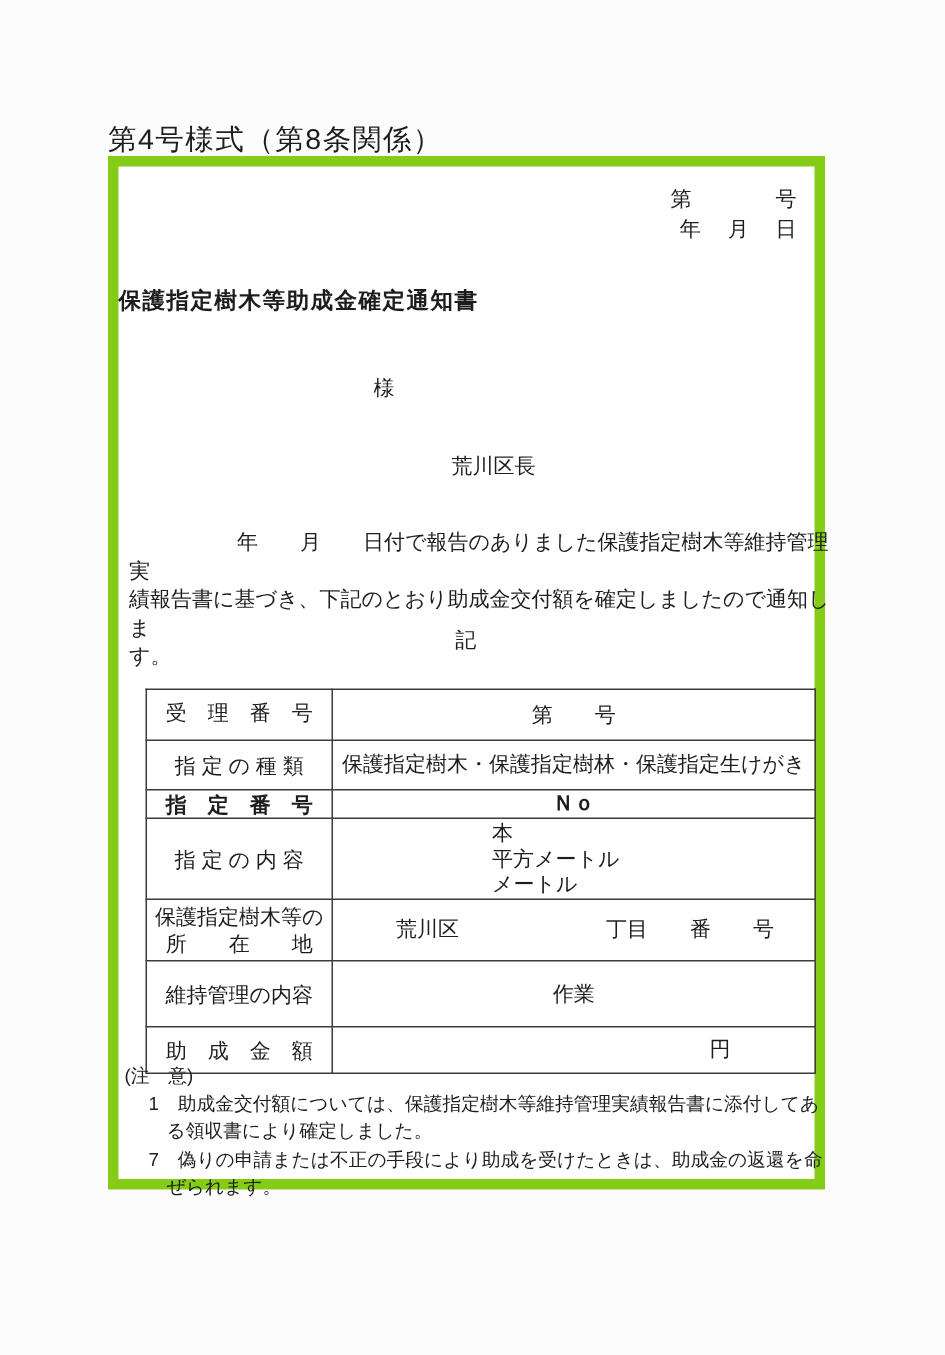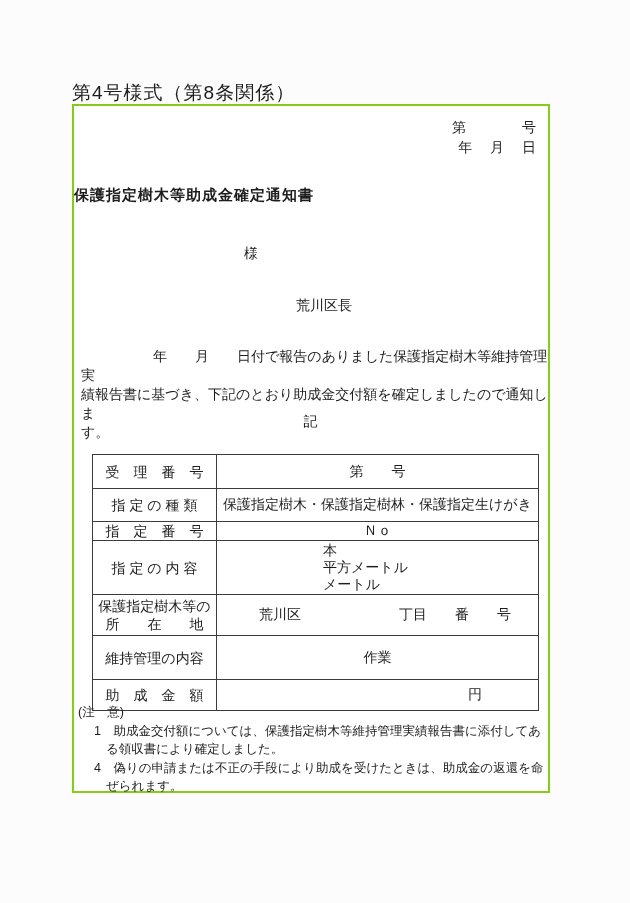--- a/index.html
+++ b/index.html
@@ -21,21 +21,21 @@
     top: 80px;
     font-size: 19px;
     letter-spacing: 1px;
   }
   .doc-frame {
     position: absolute;
     left: 72px;
     top: 104px;
     width: 478px;
     height: 689px;
-    border: 2px solid #84cc16;
+    border: 7px solid #84cc16;
     background: #ffffff;
   }
   .doc-number-block {
     position: absolute;
     top: 11px;
     right: 12px;
     text-align: right;
     font-size: 14px;
     line-height: 20px;
   }
@@ -92,23 +92,23 @@
     vertical-align: middle;
     padding: 0;
   }
   td.lbl {
     width: 124px;
     text-align: center;
     line-height: 18px;
     white-space: pre-line;
   }
   td.val { text-align: center; }
-  tr.r1 td { height: 34px; }
+  tr.r1 td { height: 34px; font-family: Liberation Mono, monospace; }
   tr.r2 td { height: 33px; }
-  tr.r3 td { height: 16px; }
+  tr.r3 td { height: 16px; font-weight: bold; }
   tr.r4 td { height: 54px; text-align: center; }
   tr.r5 td { height: 41px; }
   tr.r6 td { height: 44px; }
   tr.r7 td { height: 31px; }
   tr.r4 td.val {
     text-align: left;
     padding-left: 106px;
     white-space: pre-line;
     line-height: 17px;
   }
@@ -195,19 +195,19 @@
           <td class="val">円</td>
         </tr>
       </tbody>
     </table>
 
     <div class="notes">
       <div class="note-heading">(注　意)</div>
       <ul class="note-items">
         <li class="note-item">1　助成金交付額については、保護指定樹木等維持管理実績報告書に添付してあ
 る領収書により確定しました。</li>
-        <li class="note-item">4　偽りの申請または不正の手段により助成を受けたときは、助成金の返還を命
+        <li class="note-item">7　偽りの申請または不正の手段により助成を受けたときは、助成金の返還を命
 ぜられます。</li>
       </ul>
     </div>
 
   </div>
 </div>
 
 </body></html>

